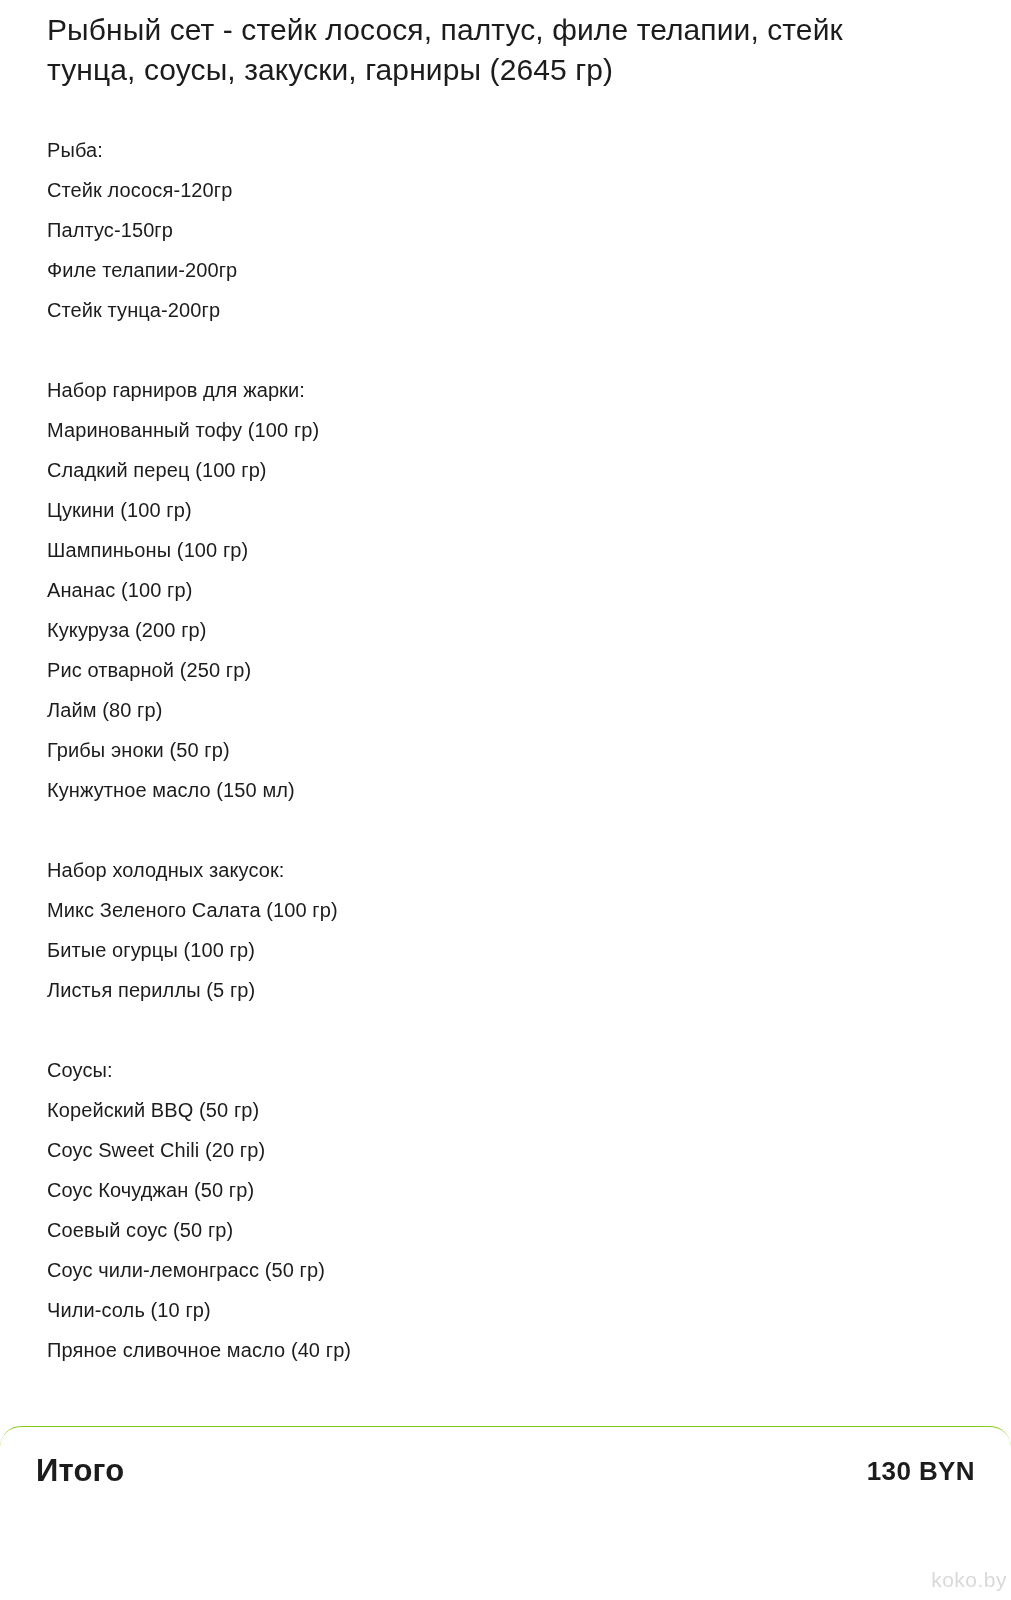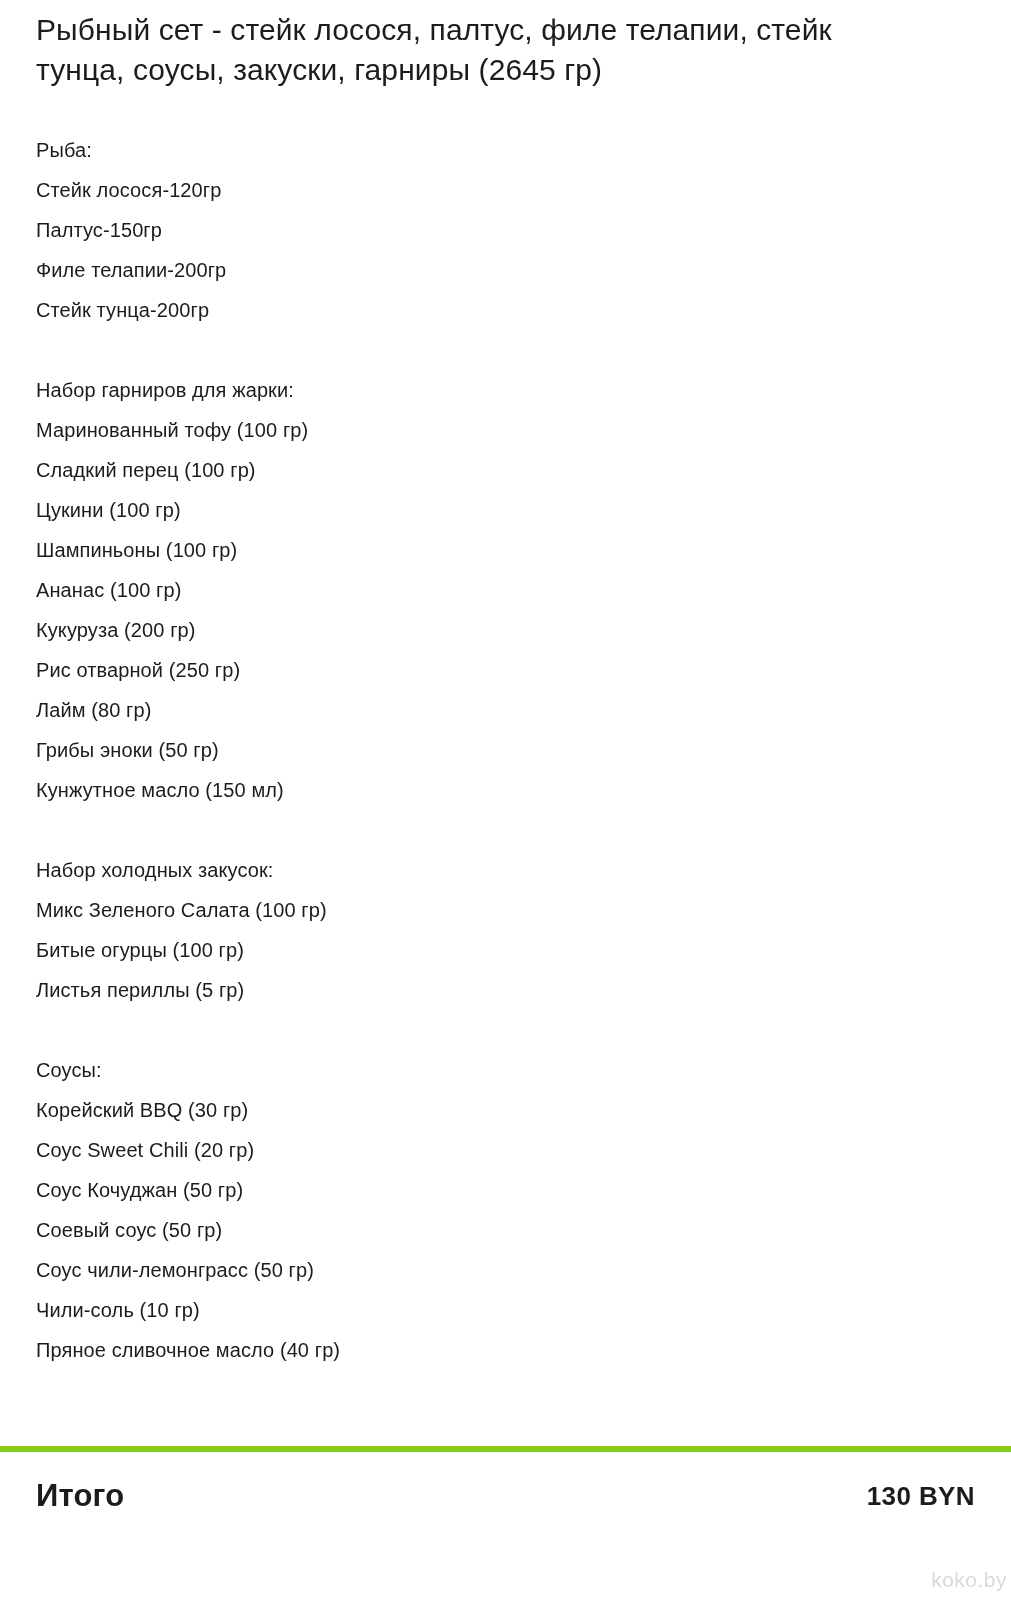--- a/index.html
+++ b/index.html
@@ -20,20 +20,21 @@
     width: 1011px;
     height: 1600px;
     box-sizing: border-box;
     padding: 8px 36px 0 36px;
     display: flex;
     flex-direction: column;
   }
   .content {
     flex: 1 1 auto;
     padding-top: 2px;
+    margin-left: 11px;
   }
   .line {
     font-size: 20px;
     line-height: 40px;
     letter-spacing: 0.1px;
     color: #1c1c1c;
     white-space: pre-wrap;
   }
   .title {
     font-size: 30px;
@@ -46,23 +47,24 @@
   }
   .group {
     margin: 0;
     padding: 0;
   }
   .footer {
     position: absolute;
     left: 0;
     right: 0;
     bottom: 0;
-    height: 154px;
-    border-top: 6px solid #84cc16;
+    height: 174px;
+    border-top: 1px solid #84cc16;
     box-sizing: border-box;
+    border-radius: 21px;
   }
   .footer-inner {
     display: flex;
     align-items: center;
     justify-content: space-between;
     padding: 26px 36px 0 36px;
   }
   .total-label {
     font-size: 31px;
     font-weight: bold;
@@ -129,21 +131,21 @@
       <div class="line">Набор холодных закусок:</div>
       <div class="line">Микс Зеленого Салата (100 гр)</div>
       <div class="line">Битые огурцы (100 гр)</div>
       <div class="line">Листья периллы (5 гр)</div>
     </div>
 
     <div class="spacer"></div>
 
     <div class="group">
       <div class="line">Соусы:</div>
-      <div class="line">Корейский BBQ (30 гр)</div>
+      <div class="line">Корейский BBQ (50 гр)</div>
       <div class="line">Соус Sweet Chili (20 гр)</div>
       <div class="line">Соус Кочуджан (50 гр)</div>
       <div class="line">Соевый соус (50 гр)</div>
       <div class="line">Соус чили-лемонграсс (50 гр)</div>
       <div class="line">Чили-соль (10 гр)</div>
       <div class="line">Пряное сливочное масло (40 гр)</div>
     </div>
 
   </div>
 

